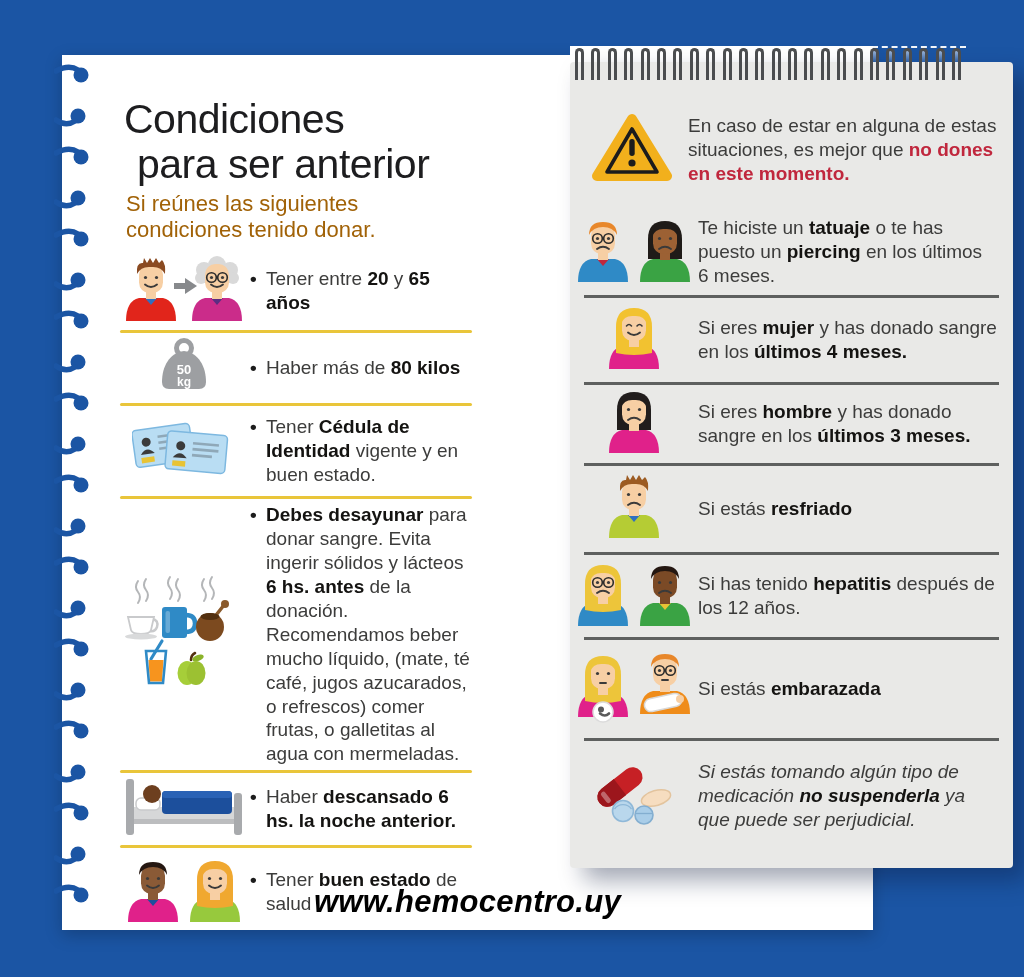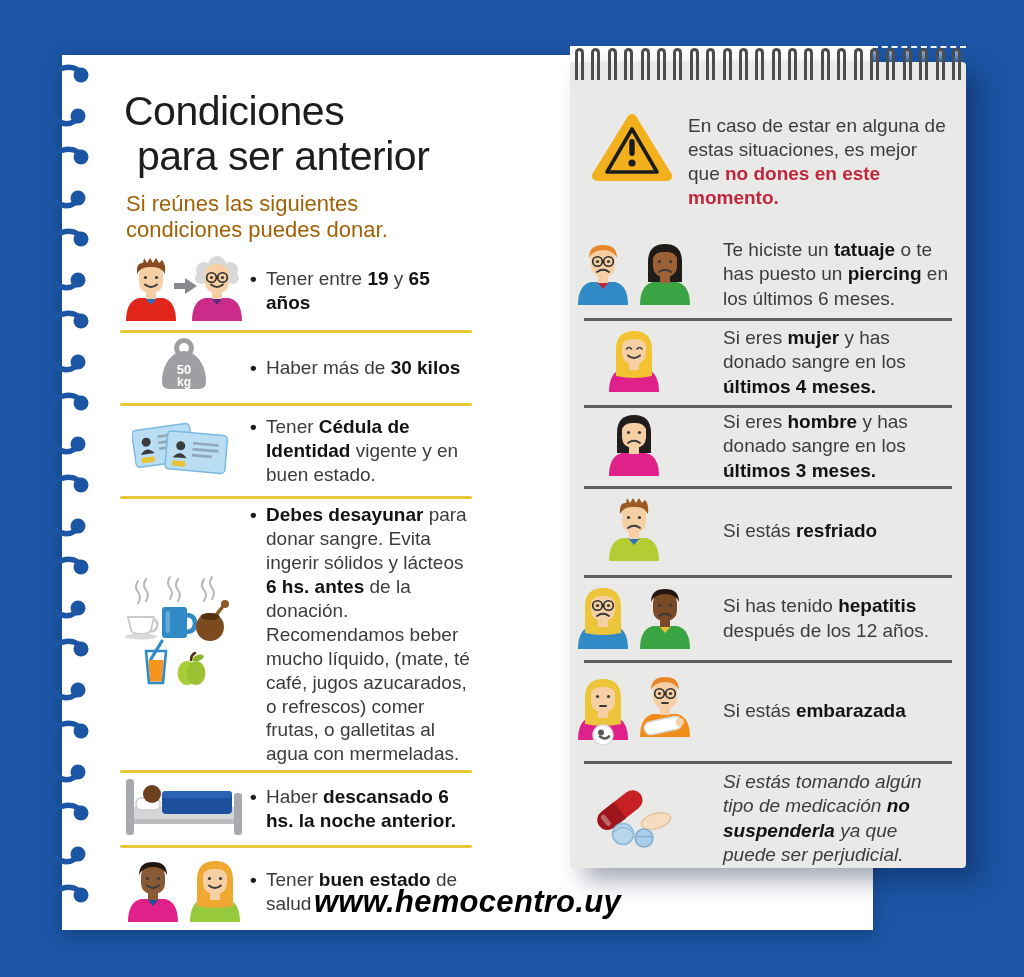--- a/index.html
+++ b/index.html
@@ -2,42 +2,42 @@
 <html><head>
 <meta charset="utf-8">
 <style>
   html,body{margin:0;padding:0;background:#1b55a4;}
   .stage{position:relative;width:1024px;height:977px;background:#1b55a4;overflow:hidden;
          font-family:"Liberation Sans",sans-serif;}
   
   .page{position:absolute;left:62px;top:55px;width:811px;height:875px;background:#ffffff;
         box-shadow:0 5px 16px rgba(0,0,0,.22);z-index:1;}
   .torn{position:absolute;left:-8px;top:0;width:46px;height:875px;}
-  .title{position:absolute;left:62px;top:34px;font-size:41px;line-height:1.09;color:#1d1d1f;letter-spacing:-.5px;}
+  .title{position:absolute;left:62px;top:42px;font-size:41px;line-height:1.09;color:#1d1d1f;letter-spacing:-.5px;}
   .title span{display:block;}
   .title span:nth-child(2){margin-left:13px;}
   .subtitle{position:absolute;left:64px;top:136px;font-size:22px;line-height:1.2;color:#a16207;}
   .cond-list{position:absolute;left:56px;top:201px;width:356px;}
   .crow{display:flex;align-items:center;}
   .crow .iconbox{flex:0 0 132px;display:flex;justify-content:center;align-items:center;}
   .ctext{flex:1;font-size:19px;line-height:1.26;color:#3c3c3b;display:flex;}
   .bullet{flex:0 0 16px;font-weight:700;color:#1c1c1c;}
   .ydiv{height:3px;background:#e9c53a;margin:4px 2px;border-radius:2px;}
   .b{font-weight:700;color:#141311;}
   .red{color:#c0273d;}
   
-  .notepad{position:absolute;left:570px;top:62px;width:396px;height:806px;background:#e9e9e7;
+  .notepad{position:absolute;left:570px;top:62px;width:443px;height:806px;background:#e9e9e7;
            border-radius:4px;box-shadow:14px 12px 24px rgba(8,22,55,.38);z-index:3;}
   .warnhead{display:flex;gap:16px;padding:50px 16px 0 22px;align-items:flex-start;}
   .warnhead .wiconbox{flex:0 0 80px;}
   .wtext{font-size:19px;line-height:1.27;color:#3c3c3b;padding-top:2px;}
   .warn-list{padding-top:22px;}
   .wrow{display:flex;align-items:center;}
   .wrow .iconbox{flex:0 0 128px;display:flex;justify-content:center;align-items:center;}
-  .wtxt{flex:1;padding-right:16px;font-size:19px;line-height:1.27;color:#3c3c3b;margin-left:25px;}
+  .wtxt{flex:1;padding-right:16px;font-size:19px;line-height:1.27;color:#3c3c3b;}
   .p2{margin-top:9px;}
   .gdiv{height:3px;background:#5e605f;margin:1px 14px;}
   
   .spiral-strip{position:absolute;left:570px;top:46px;width:303px;height:32px;background:#ffffff;z-index:2;}
   .dashline{position:absolute;left:872px;top:46px;width:94px;height:0;
             border-top:2px dashed rgba(255,255,255,.95);z-index:4;}
   .spiral{position:absolute;left:575px;top:48px;width:386px;height:36px;display:flex;
           justify-content:space-between;align-items:flex-start;z-index:4;}
   .loop{width:9px;height:32px;border:3px solid #4b4d4f;border-bottom:none;
         border-radius:5px 5px 0 0;box-sizing:border-box;
@@ -96,21 +96,21 @@
         <path d="M24 835 Q 15 829 2 836" stroke="#1b55a4" stroke-width="5.5" fill="none" stroke-linecap="round"></path>
       </svg>
 
     <div class="title">
       <span>Condiciones</span>
       <span>para ser anterior</span>
     </div>
 
     <div class="subtitle">
       <span style="display:block">Si reúnes las siguientes</span>
-      <span style="display:block">condiciones puedes donar.</span>
+      <span style="display:block">condiciones tenido donar.</span>
     </div>
 
     <div class="cond-list" id="cond-list">
         <div class="crow" style="min-height: 70px;">
           <div class="iconbox">
             <span><svg width="124" height="66" viewBox="0 0 124 66">
     <g transform="translate(0,1)">
                   <g>
                     <path d="M4 64 Q4 44 17 41 L41 41 Q54 44 54 64 Z" fill="#e1251b"></path>
                     <path d="M23 41 L29 48 L35 41 Z" fill="#2f6fc1"></path>
@@ -142,36 +142,36 @@
                     <circle cx="23.5" cy="20.5" r="4.8" stroke="#2b2b2b" stroke-width="1.6" fill="none"></circle>
                     <circle cx="34.5" cy="20.5" r="4.8" stroke="#2b2b2b" stroke-width="1.6" fill="none"></circle>
                     <line x1="28" y1="20.5" x2="30" y2="20.5" stroke="#2b2b2b" stroke-width="1.6"></line>
                     <path d="M23 27.5 Q29 32.5 35 27.5" stroke="#3a3a3a" stroke-width="1.9" fill="none" stroke-linecap="round"></path>
                   </g>
                 </g>
               </svg></span>
           </div>
           <div class="ctext">
             <span class="bullet">•</span>
-            <span><span>Tener entre </span><span class="b">19</span><span> y </span><span class="b">65 años</span></span>
+            <span><span>Tener entre </span><span class="b">20</span><span> y </span><span class="b">65 años</span></span>
           </div>
         </div>
         <div class="ydiv"></div>
         <div class="crow" style="min-height: 56px;">
           <div class="iconbox">
             <span><svg width="62" height="58" viewBox="0 0 62 58">
     <circle cx="31" cy="11" r="7.5" fill="none" stroke="#9d9fa2" stroke-width="5"></circle>
     <path d="M31 14 C16 16 9 30 9 45 Q9 52 16 52 L46 52 Q53 52 53 45 C53 30 46 16 31 14 Z" fill="#9d9fa2"></path>
     <text x="31" y="37" text-anchor="middle" font-size="13" font-weight="bold" fill="#fff" font-family="Liberation Sans,sans-serif">50</text>
     <text x="31" y="49" text-anchor="middle" font-size="12" font-weight="bold" fill="#fff" font-family="Liberation Sans,sans-serif">kg</text>
               </svg></span>
           </div>
           <div class="ctext">
             <span class="bullet">•</span>
-            <span><span>Haber más de </span><span class="b">30 kilos</span></span>
+            <span><span>Haber más de </span><span class="b">80 kilos</span></span>
           </div>
         </div>
         <div class="ydiv"></div>
         <div class="crow" style="min-height: 82px;">
           <div class="iconbox">
             <span><svg width="104" height="64" viewBox="0 0 104 64">
     <g transform="rotate(-8 30 30)">
                   <rect x="2" y="10" width="58" height="37" rx="4" fill="#b9ddf3" stroke="#7db8e0" stroke-width="1.5"></rect>
       <circle cx="15" cy="23" r="4.5" fill="#3b3b3b"></circle>
                   <path d="M8 35 q7 -9 14 0 Z" fill="#3b3b3b"></path>

